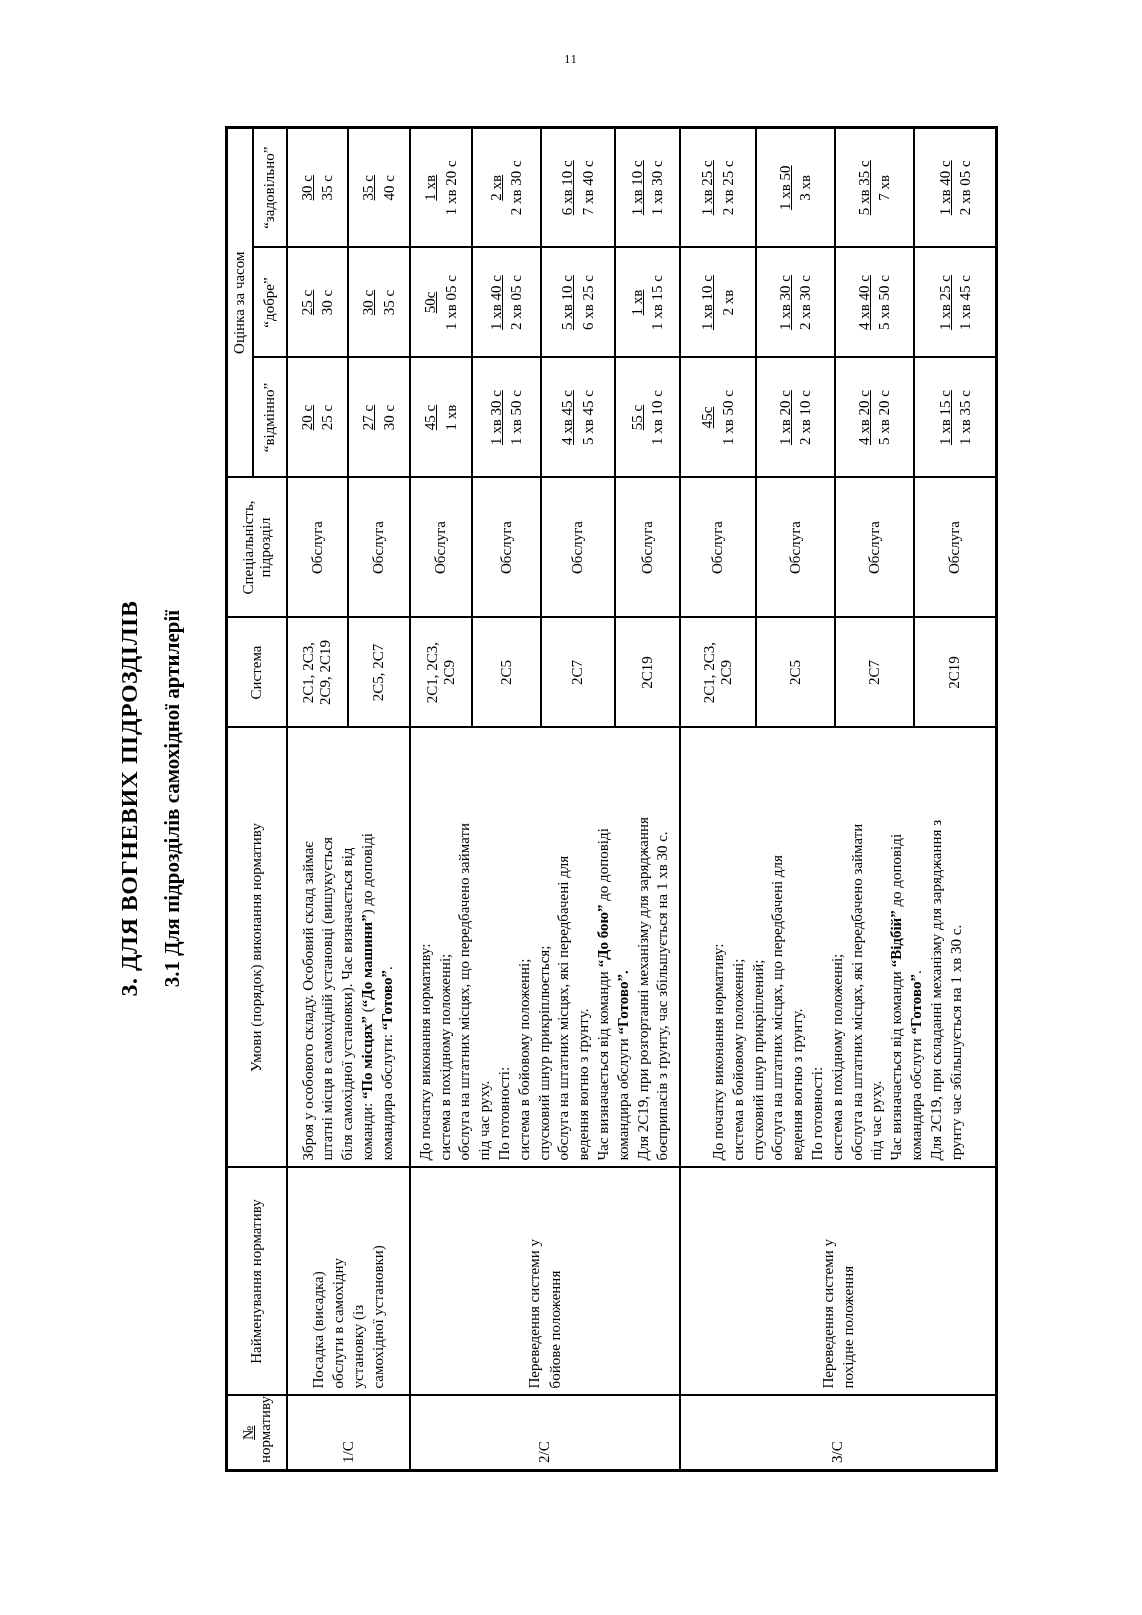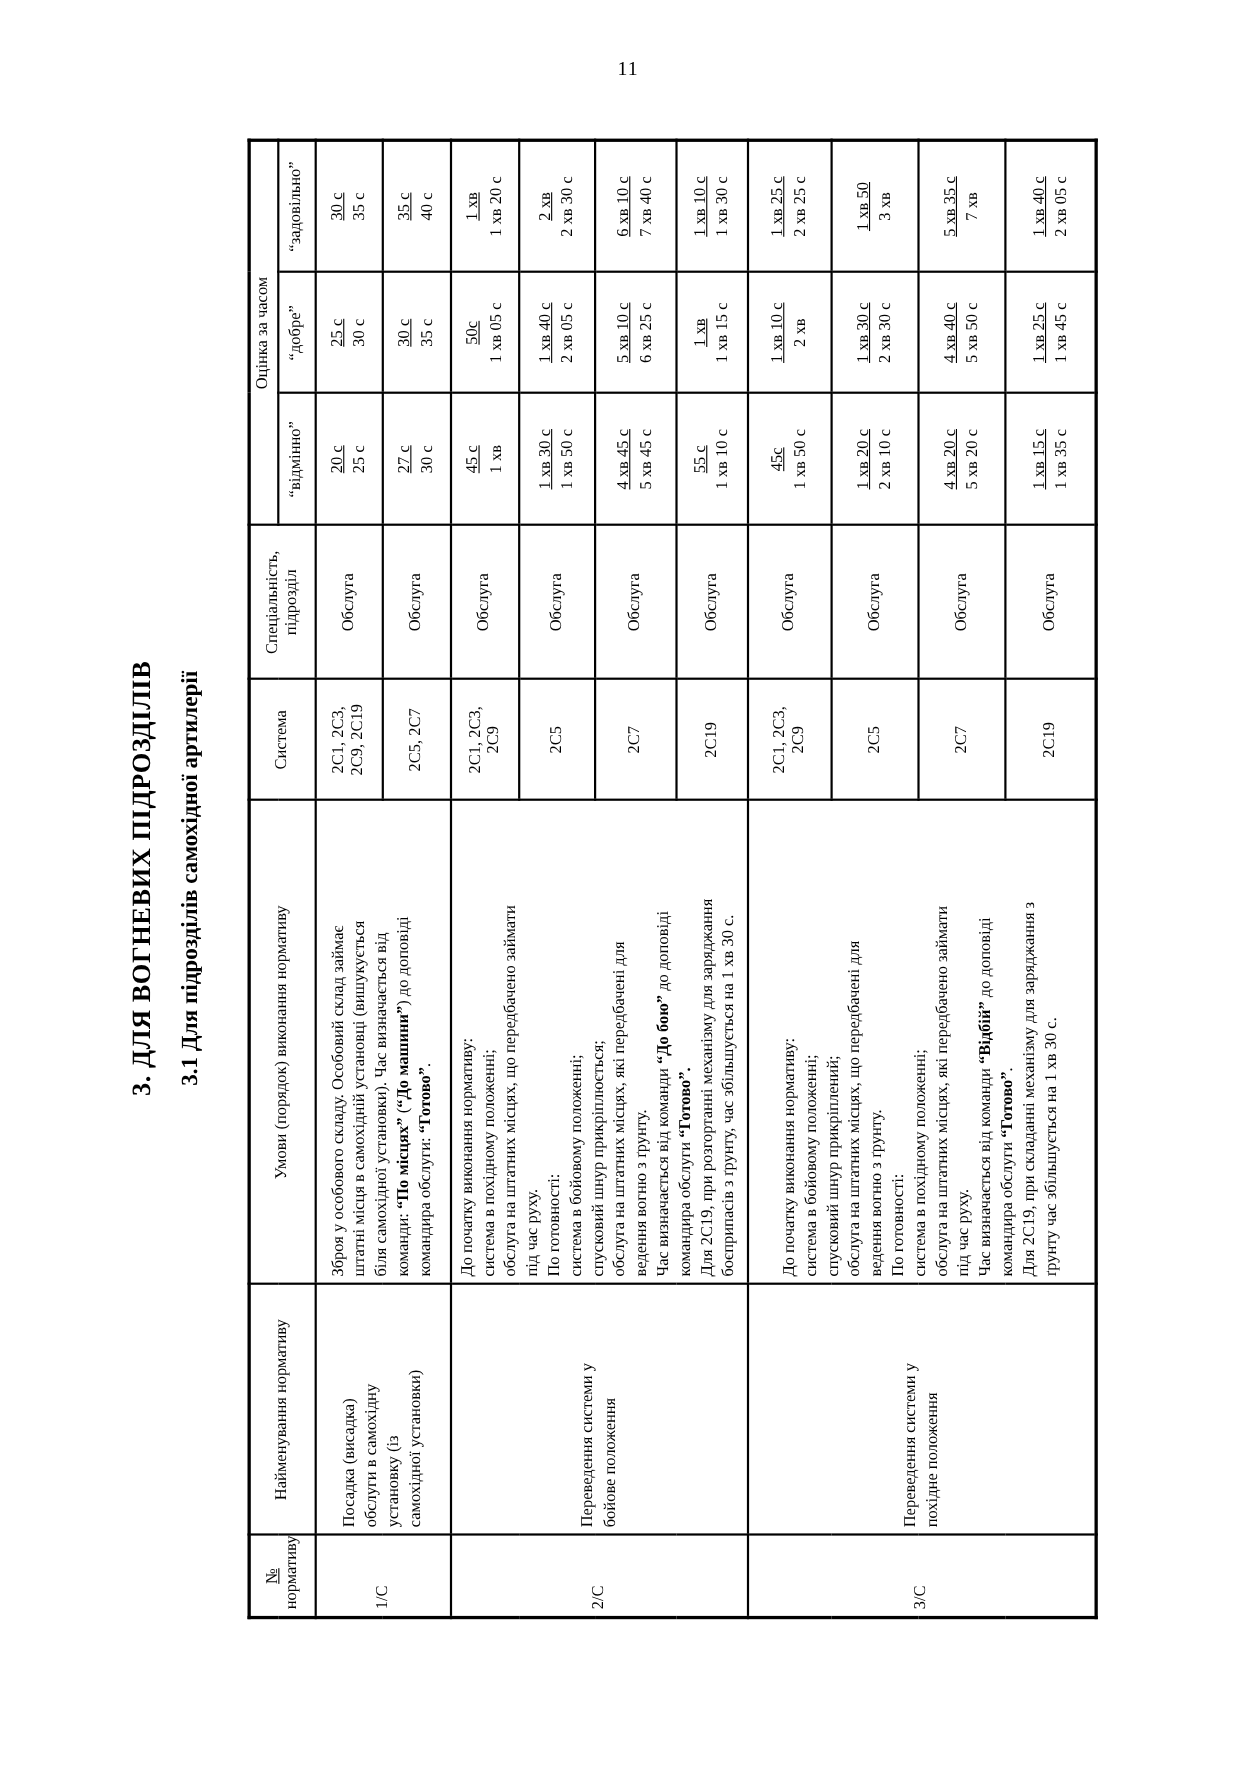--- a/index.html
+++ b/index.html
@@ -3,21 +3,21 @@
 <meta charset="utf-8">
 <style>
   html,body{margin:0;padding:0;}
   body{
     width:1142px;height:1615px;position:relative;overflow:hidden;
     background:#ffffff;color:#000;
     font-family:"Liberation Serif", serif;
   }
   .pagenum{
     position:absolute;top:52px;left:0;width:100%;
-    text-align:center;font-size:18px;letter-spacing:1px;
+    text-align:center;font-size:12px;letter-spacing:1px;
   }
   
   .landscape{
     position:absolute;left:90px;top:1472px;
     width:1347px;height:912px;
     transform:rotate(-90deg);transform-origin:0 0;
   }
   .title1{text-align:center;font-weight:bold;font-size:24px;margin-top:26px;letter-spacing:.5px;}
   .title2{text-align:center;font-weight:bold;font-size:21px;margin-top:17px;}
   table.norms{

